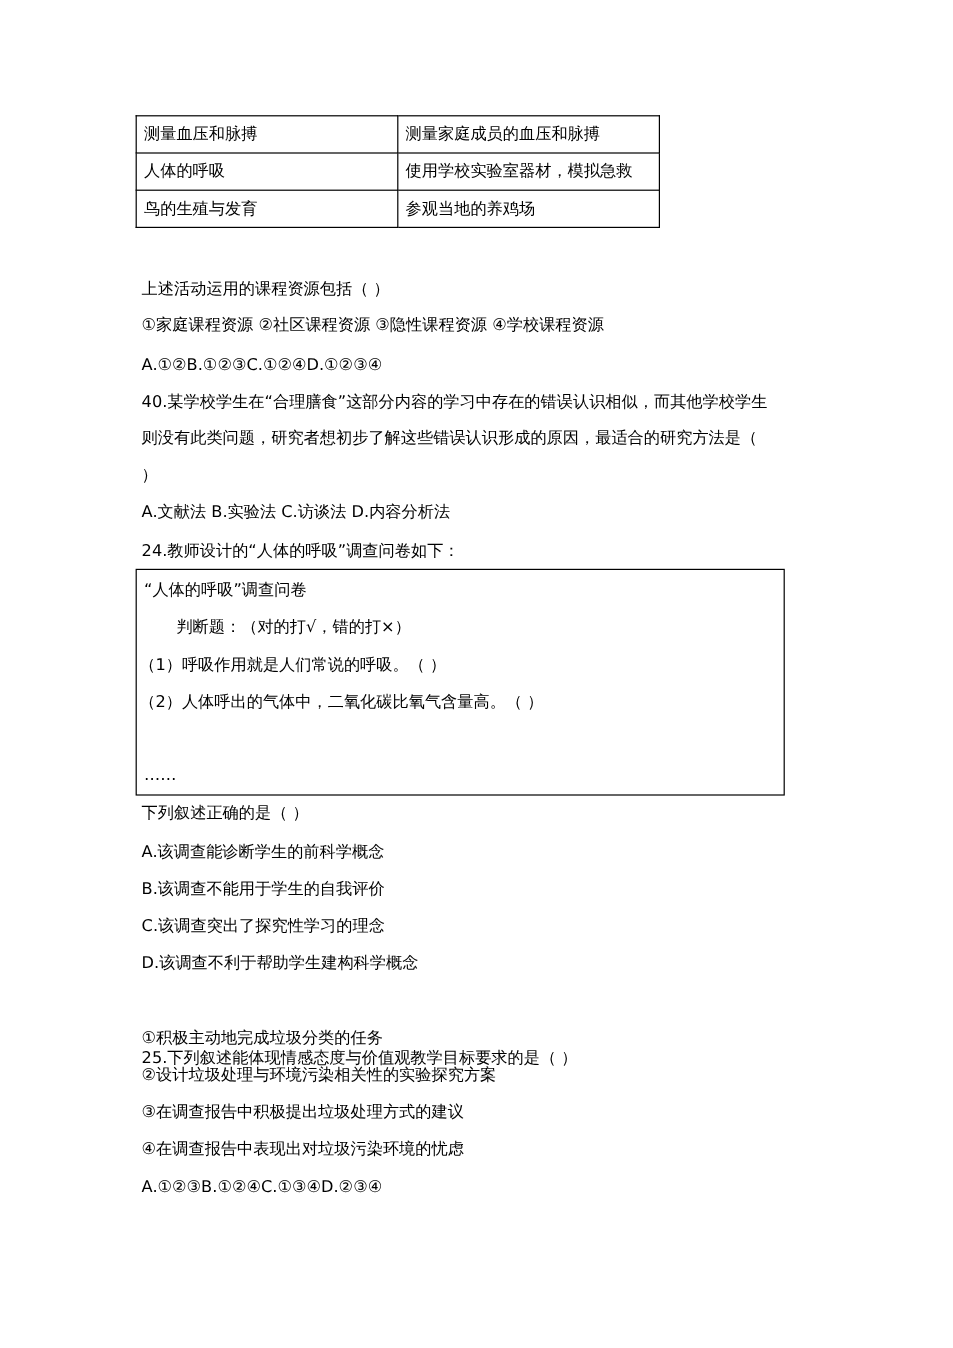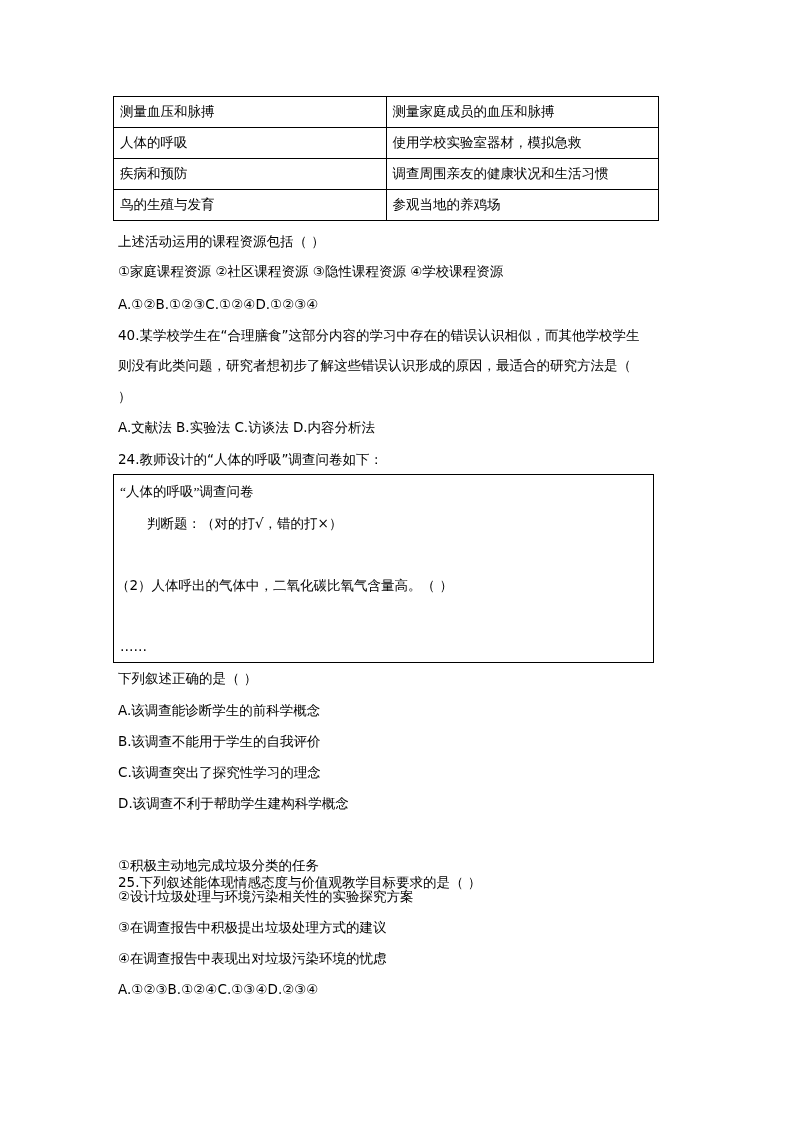--- a/index.html
+++ b/index.html
@@ -4,21 +4,21 @@
   <style>
     html, body { margin: 0; padding: 0; background: #ffffff; }
     body {
       width: 794px; height: 1123px; position: relative; overflow: hidden;
       font-family: "DejaVu Sans", "Liberation Sans", sans-serif;
       color: #000; font-size: 13.5px;
     }
     .abs { position: absolute; white-space: nowrap; line-height: 16px; }
     table.res {
       position: absolute; left: 113px; top: 96px;
-      border-collapse: collapse; width: 546px;
+      border-collapse: collapse; width: 437px;
     }
     table.res td {
       border: 1.5px solid #000; height: 30px; padding: 0 0 0 6px;
       font-size: 13.5px; vertical-align: middle; width: 50%;
     }
     .box {
       position: absolute; left: 113px; top: 474px; width: 539px; height: 187px;
       border: 1.5px solid #000;
     }
     .box .ln { position: absolute; left: 6px; white-space: nowrap; line-height: 16px; }
@@ -30,44 +30,41 @@
   <tbody>
       <tr>
     <td>测量血压和脉搏</td>
     <td>测量家庭成员的血压和脉搏</td>
   </tr>
   <tr>
     <td>人体的呼吸</td>
     <td>使用学校实验室器材，模拟急救</td>
   </tr>
   <tr>
-    <td>疾病和预防</td>
-    <td>调查周围亲友的健康状况和生活习惯</td>
-  </tr>
-  <tr>
     <td>鸟的生殖与发育</td>
     <td>参观当地的养鸡场</td>
   </tr>
 </tbody>
   </table>
 
 <div class="abs" style="left:118px;top:233px;">上述活动运用的课程资源包括（    ）</div>
 <div class="abs" style="left:118px;top:263px;">①家庭课程资源 ②社区课程资源 ③隐性课程资源 ④学校课程资源</div>
 <div class="abs" style="left:118px;top:296px;">A.①②B.①②③C.①②④D.①②③④</div>
 
 <div class="abs" style="left:118px;top:327px;">40.某学校学生在“合理膳食”这部分内容的学习中存在的错误认识相似，而其他学校学生</div>
 <div class="abs" style="left:118px;top:357px;">则没有此类问题，研究者想初步了解这些错误认识形成的原因，最适合的研究方法是（</div>
 <div class="abs" style="left:118px;top:388px;">）</div>
 <div class="abs" style="left:118px;top:419px;">A.文献法 B.实验法 C.访谈法 D.内容分析法</div>
 
 <div class="abs" style="left:118px;top:451px;">24.教师设计的“人体的呼吸”调查问卷如下：</div>
 
 <div class="box">
-  <div class="ln" style="top:9px;font-family:Liberation Serif, serif;">“人体的呼吸”调查问卷</div>
+  <div class="ln" style="top:9px;">“人体的呼吸”调查问卷</div>
   <div class="ln" style="top:40px;margin-left:27px;">判断题：（对的打√，错的打×）</div>
+  <div class="ln" style="top:71px;left:2px;">（1）呼吸作用就是人们常说的呼吸。（    ）</div>
   <div class="ln" style="top:102px;left:2px;">（2）人体呼出的气体中，二氧化碳比氧气含量高。（    ）</div>
   <div class="ln" style="top:163px;">……</div>
 </div>
 
 <div class="abs" style="left:118px;top:670px;">下列叙述正确的是（    ）</div>
 <div class="abs" style="left:118px;top:702px;">A.该调查能诊断学生的前科学概念</div>
 <div class="abs" style="left:118px;top:733px;">B.该调查不能用于学生的自我评价</div>
 <div class="abs" style="left:118px;top:764px;">C.该调查突出了探究性学习的理念</div>
 <div class="abs" style="left:118px;top:795px;">D.该调查不利于帮助学生建构科学概念</div>
 

